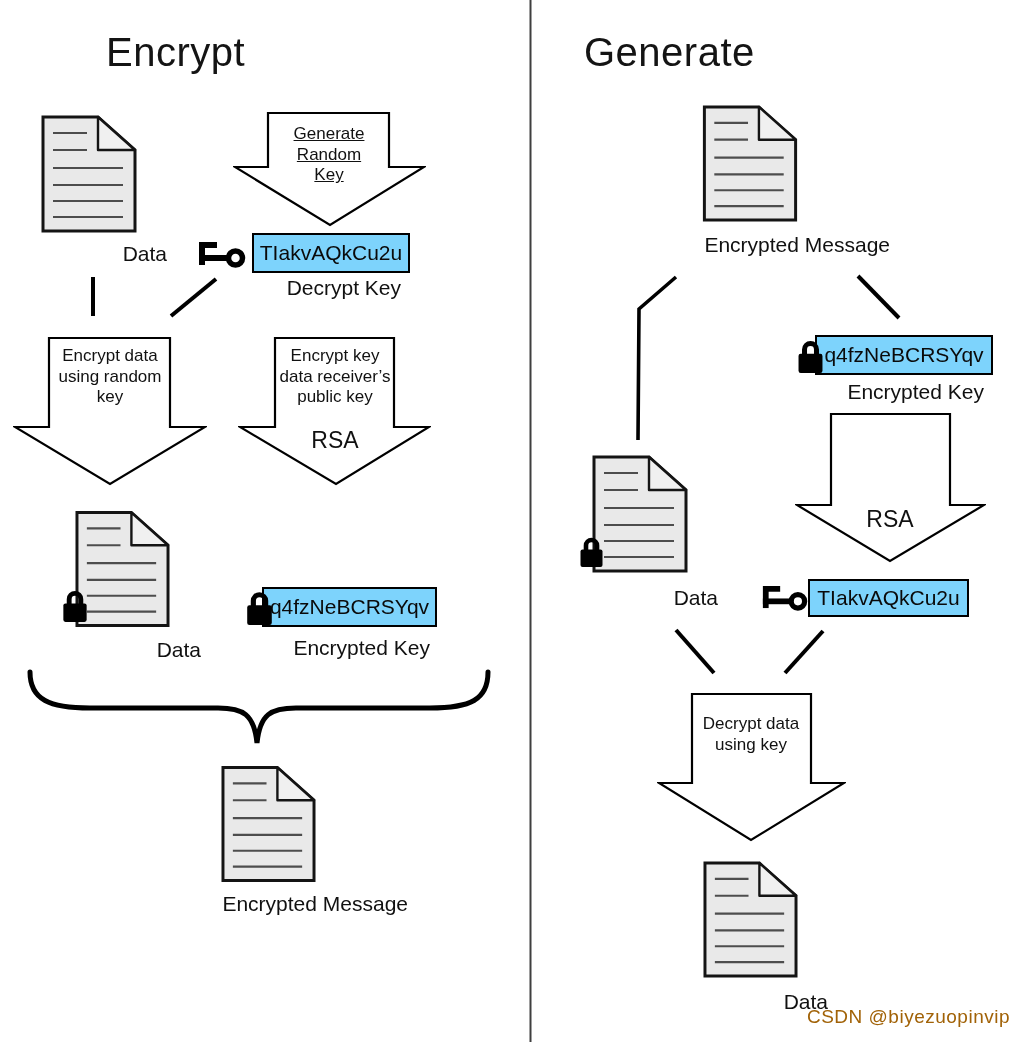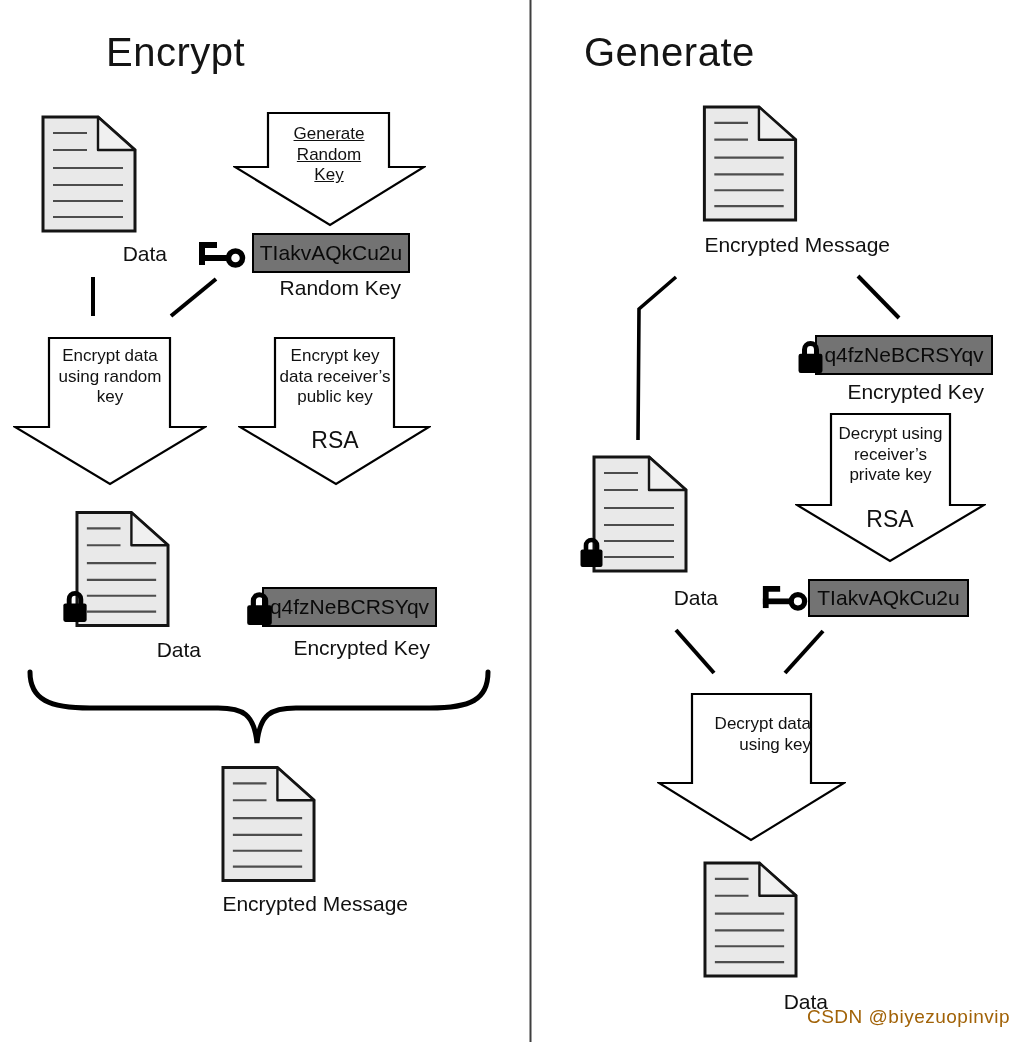--- a/index.html
+++ b/index.html
@@ -7,21 +7,21 @@
     position:relative;width:1024px;height:1042px;background:#ffffff;
     font-family:"Liberation Sans","DejaVu Sans",sans-serif;color:#0a0a0a;
     overflow:hidden;
   }
   .abs{position:absolute;}
   .title{font-size:40px;letter-spacing:0.5px;color:#141414;}
   .doc-label{font-size:21px;text-align:right;color:#111;}
   .arrow-label{font-size:17px;line-height:1.22;text-align:center;white-space:pre-line;color:#111;}
   .algo-label{font-size:23px;text-align:center;color:#111;}
   .key-box{
-    background:#737373;border:2px solid #000;box-sizing:border-box;
+    background:#7dd3fc;border:2px solid #000;box-sizing:border-box;
     display:flex;align-items:center;justify-content:center;
     font-size:21px;color:#0a0a0a;
   }
   .watermark{font-size:19px;color:#a16207;text-align:right;letter-spacing:0.5px;}
   svg{display:block;}
   .layer{left:0;top:0;pointer-events:none;}
 </style>
 </head>
 <body>
 
@@ -79,21 +79,21 @@
     <polygon points="35,1 156,1 156,55 191,55 97,113 2,55 35,55" fill="#fff" stroke="#000" stroke-width="2.2"></polygon>
   </svg>
   <div class="abs arrow-label" style="left:253px;top:124px;width:152px;text-decoration:underline;">Generate
 Random
 Key</div>
 
   <svg class="abs" style="left:196px;top:239px;" width="50" height="30" viewBox="0 0 50 30">
       <use href="#key-sym" xlink:href="#key-sym"></use>
     </svg>
   <div class="abs key-box" style="left:252px;top:233px;width:158px;height:40px;">TIakvAQkCu2u</div>
-  <div class="abs doc-label" style="left:241px;top:276px;width:160px;">Random Key</div>
+  <div class="abs doc-label" style="left:241px;top:276px;width:160px;">Decrypt Key</div>
 
   <svg class="abs" style="left:13px;top:337px;" width="194" height="149" viewBox="0 0 194 149">
     <polygon points="36,1 157,1 157,90 192,90 97,147 2,90 36,90" fill="#fff" stroke="#000" stroke-width="2.2"></polygon>
   </svg>
   <div class="abs arrow-label" style="left:36px;top:346px;width:148px;">Encrypt data
 using random
 key</div>
 
   <svg class="abs" style="left:238px;top:337px;" width="193" height="149" viewBox="0 0 193 149">
     <polygon points="37,1 156,1 156,90 191,90 98,147 2,90 37,90" fill="#fff" stroke="#000" stroke-width="2.2"></polygon>
@@ -131,42 +131,39 @@
 
   <div class="abs key-box" style="left:815px;top:335px;width:178px;height:40px;">q4fzNeBCRSYqv</div>
   <svg class="abs" style="left:796px;top:337px;" width="29" height="37" viewBox="0 0 24 34">
       <use href="#lock-sym" xlink:href="#lock-sym"></use>
     </svg>
   <div class="abs doc-label" style="left:804px;top:380px;width:180px;">Encrypted Key</div>
 
   <svg class="abs" style="left:795px;top:413px;" width="191" height="150" viewBox="0 0 191 150">
     <polygon points="36,1 155,1 155,92 189,92 95,148 2,92 36,92" fill="#fff" stroke="#000" stroke-width="2.2"></polygon>
   </svg>
-  <div class="abs arrow-label" style="left:828px;top:424px;width:125px;">Decrypt using
-receiver’s
-private key</div>
   <div class="abs algo-label" style="left:830px;top:506px;width:120px;">RSA</div>
 
   <svg class="abs" style="left:760px;top:583px;" width="48" height="29" viewBox="0 0 50 30">
       <use href="#key-sym" xlink:href="#key-sym"></use>
     </svg>
   <div class="abs key-box" style="left:808px;top:579px;width:161px;height:38px;">TIakvAQkCu2u</div>
 
   <svg class="abs" style="left:592px;top:455px;" width="96" height="118" viewBox="0 0 96 118">
       <use href="#doc-sym" xlink:href="#doc-sym"></use>
     </svg>
   <svg class="abs" style="left:579px;top:534px;" width="25" height="34" viewBox="0 0 24 34">
       <use href="#lock-sym" xlink:href="#lock-sym"></use>
     </svg>
   <div class="abs doc-label" style="left:562px;top:586px;width:156px;">Data</div>
 
   <svg class="abs" style="left:657px;top:693px;" width="189" height="149" viewBox="0 0 189 149">
     <polygon points="35,1 154,1 154,90 187,90 94,147 2,90 35,90" fill="#fff" stroke="#000" stroke-width="2.2"></polygon>
   </svg>
-  <div class="abs arrow-label" style="left:691px;top:714px;width:120px;text-align:right;">Decrypt data
+  <div class="abs arrow-label" style="left:691px;top:714px;width:120px;">Decrypt data
 using key</div>
 
   <svg class="abs" style="left:703px;top:861px;" width="95" height="117" viewBox="0 0 96 118">
       <use href="#doc-sym" xlink:href="#doc-sym"></use>
     </svg>
   <div class="abs doc-label" style="left:672px;top:990px;width:156px;">Data</div>
 
   <div class="abs watermark" style="left:760px;top:1006px;width:250px;">CSDN @biyezuopinvip</div>
 
 </div>

